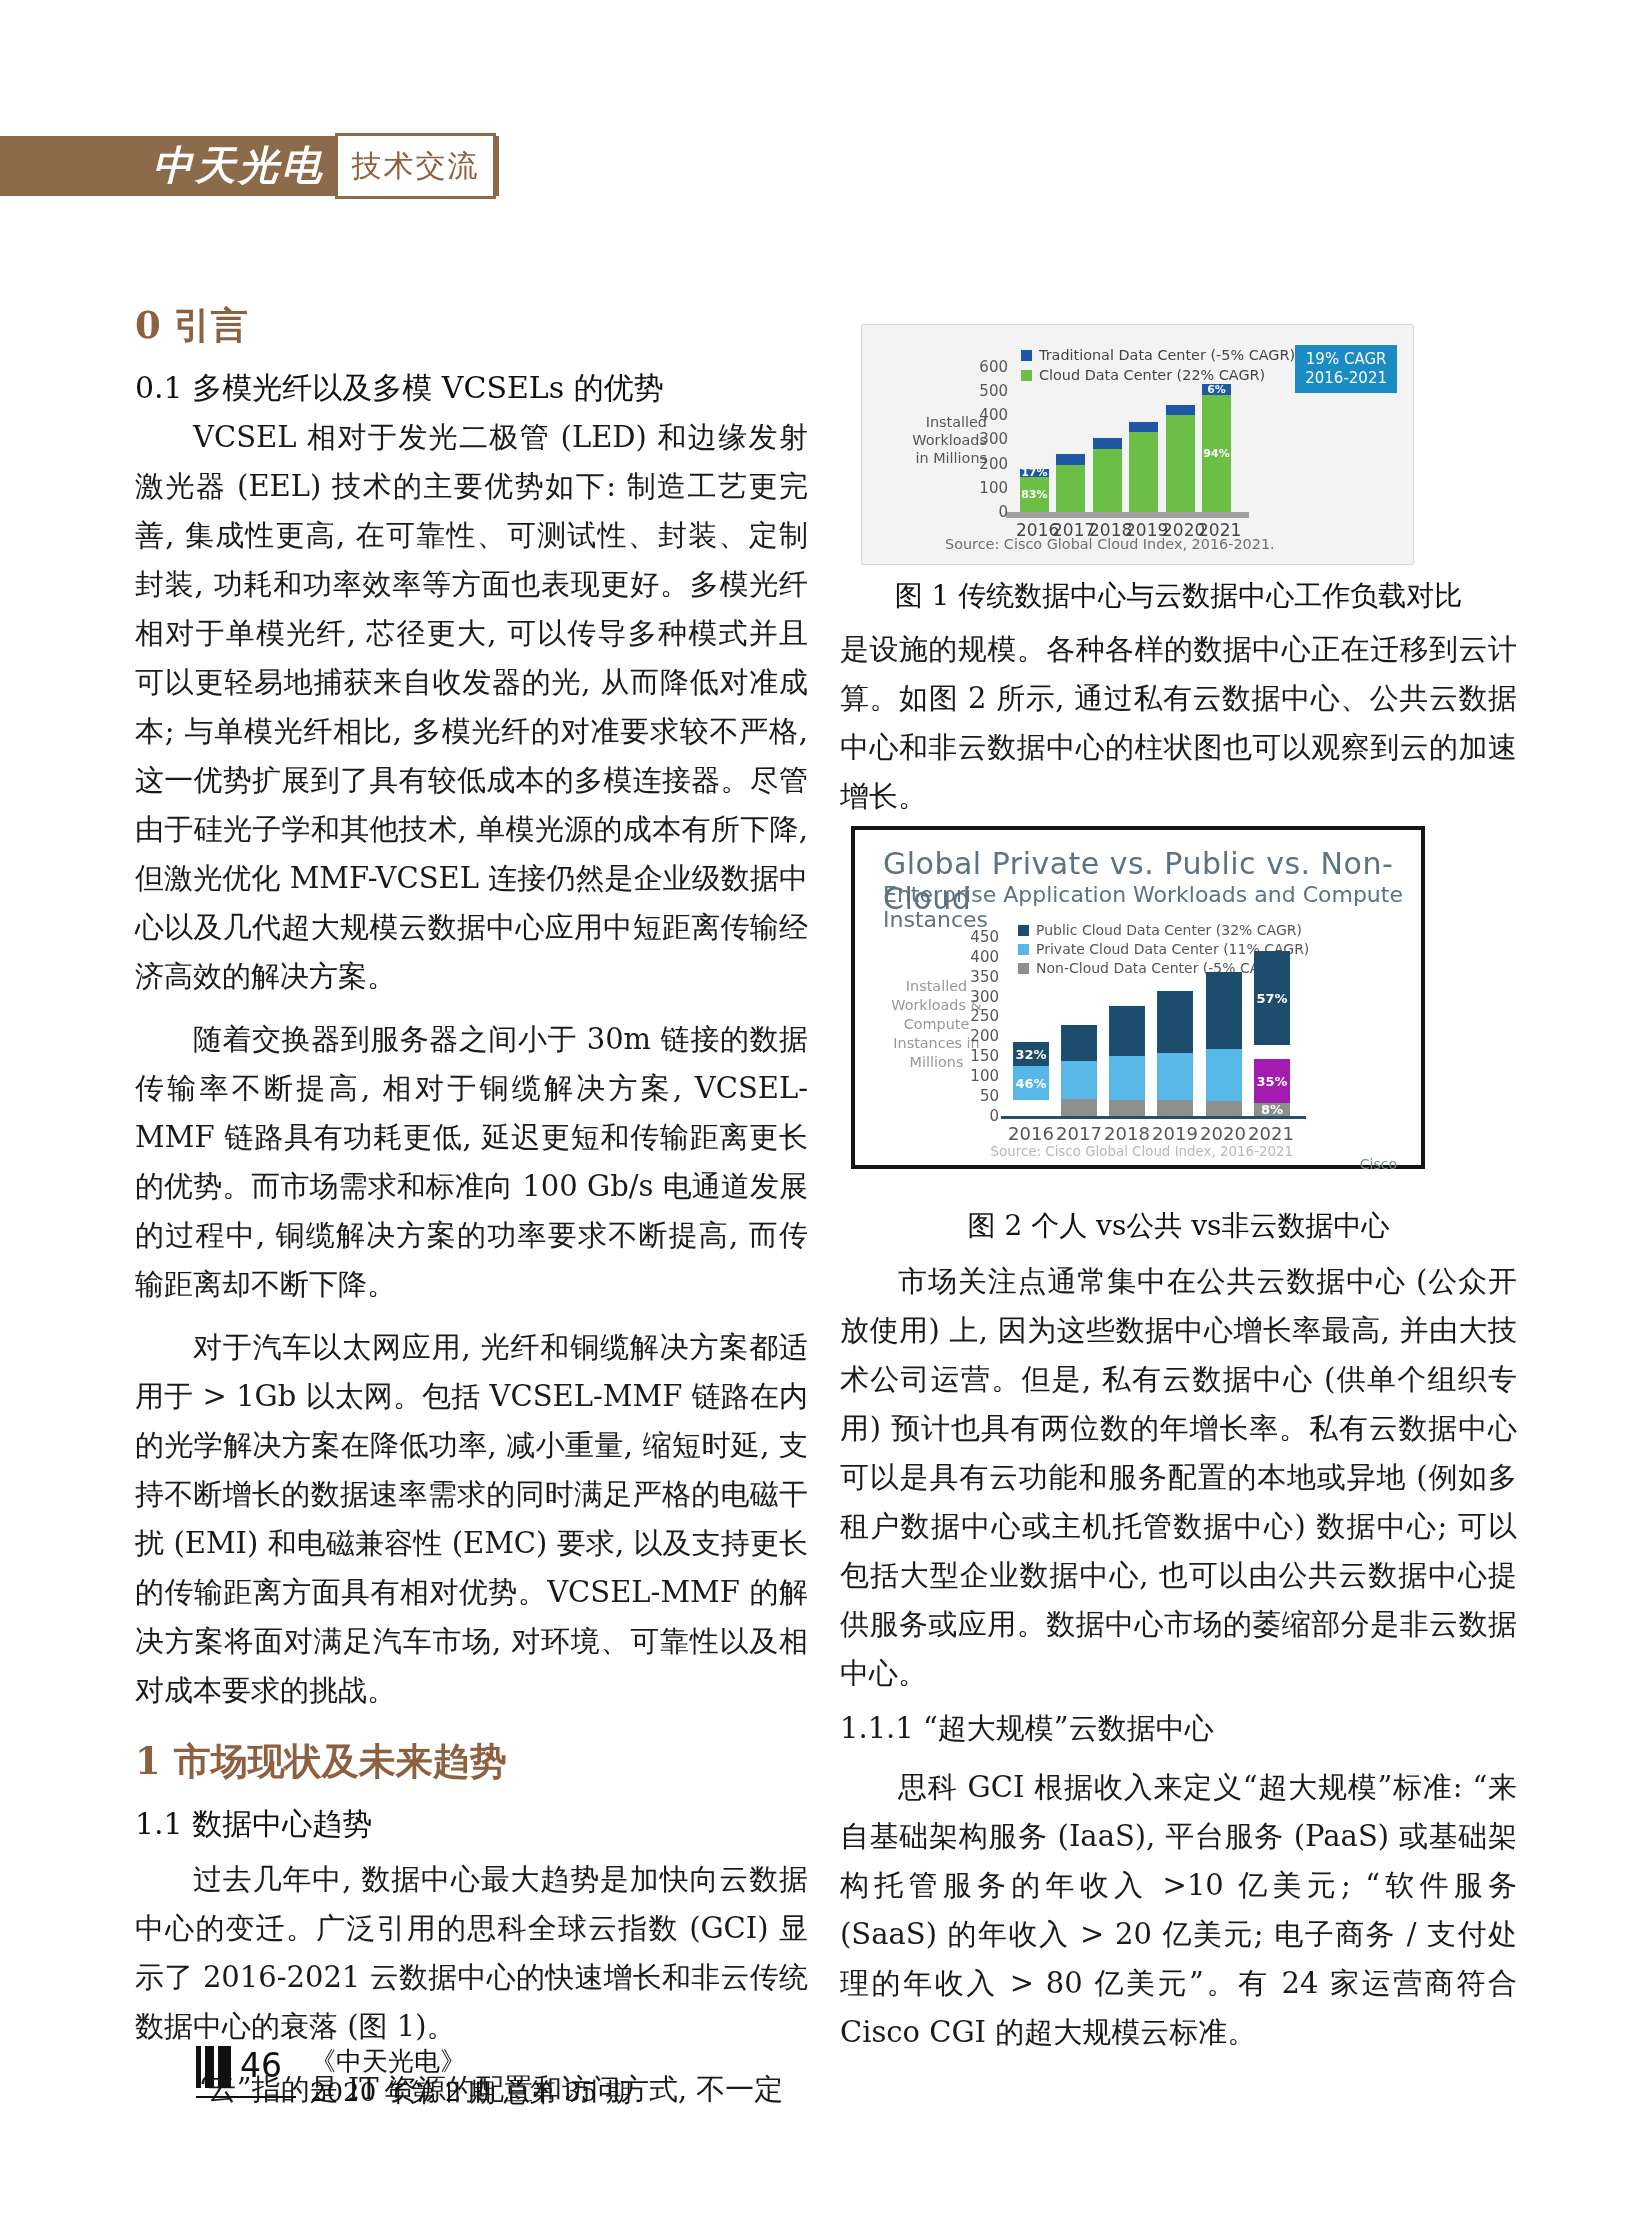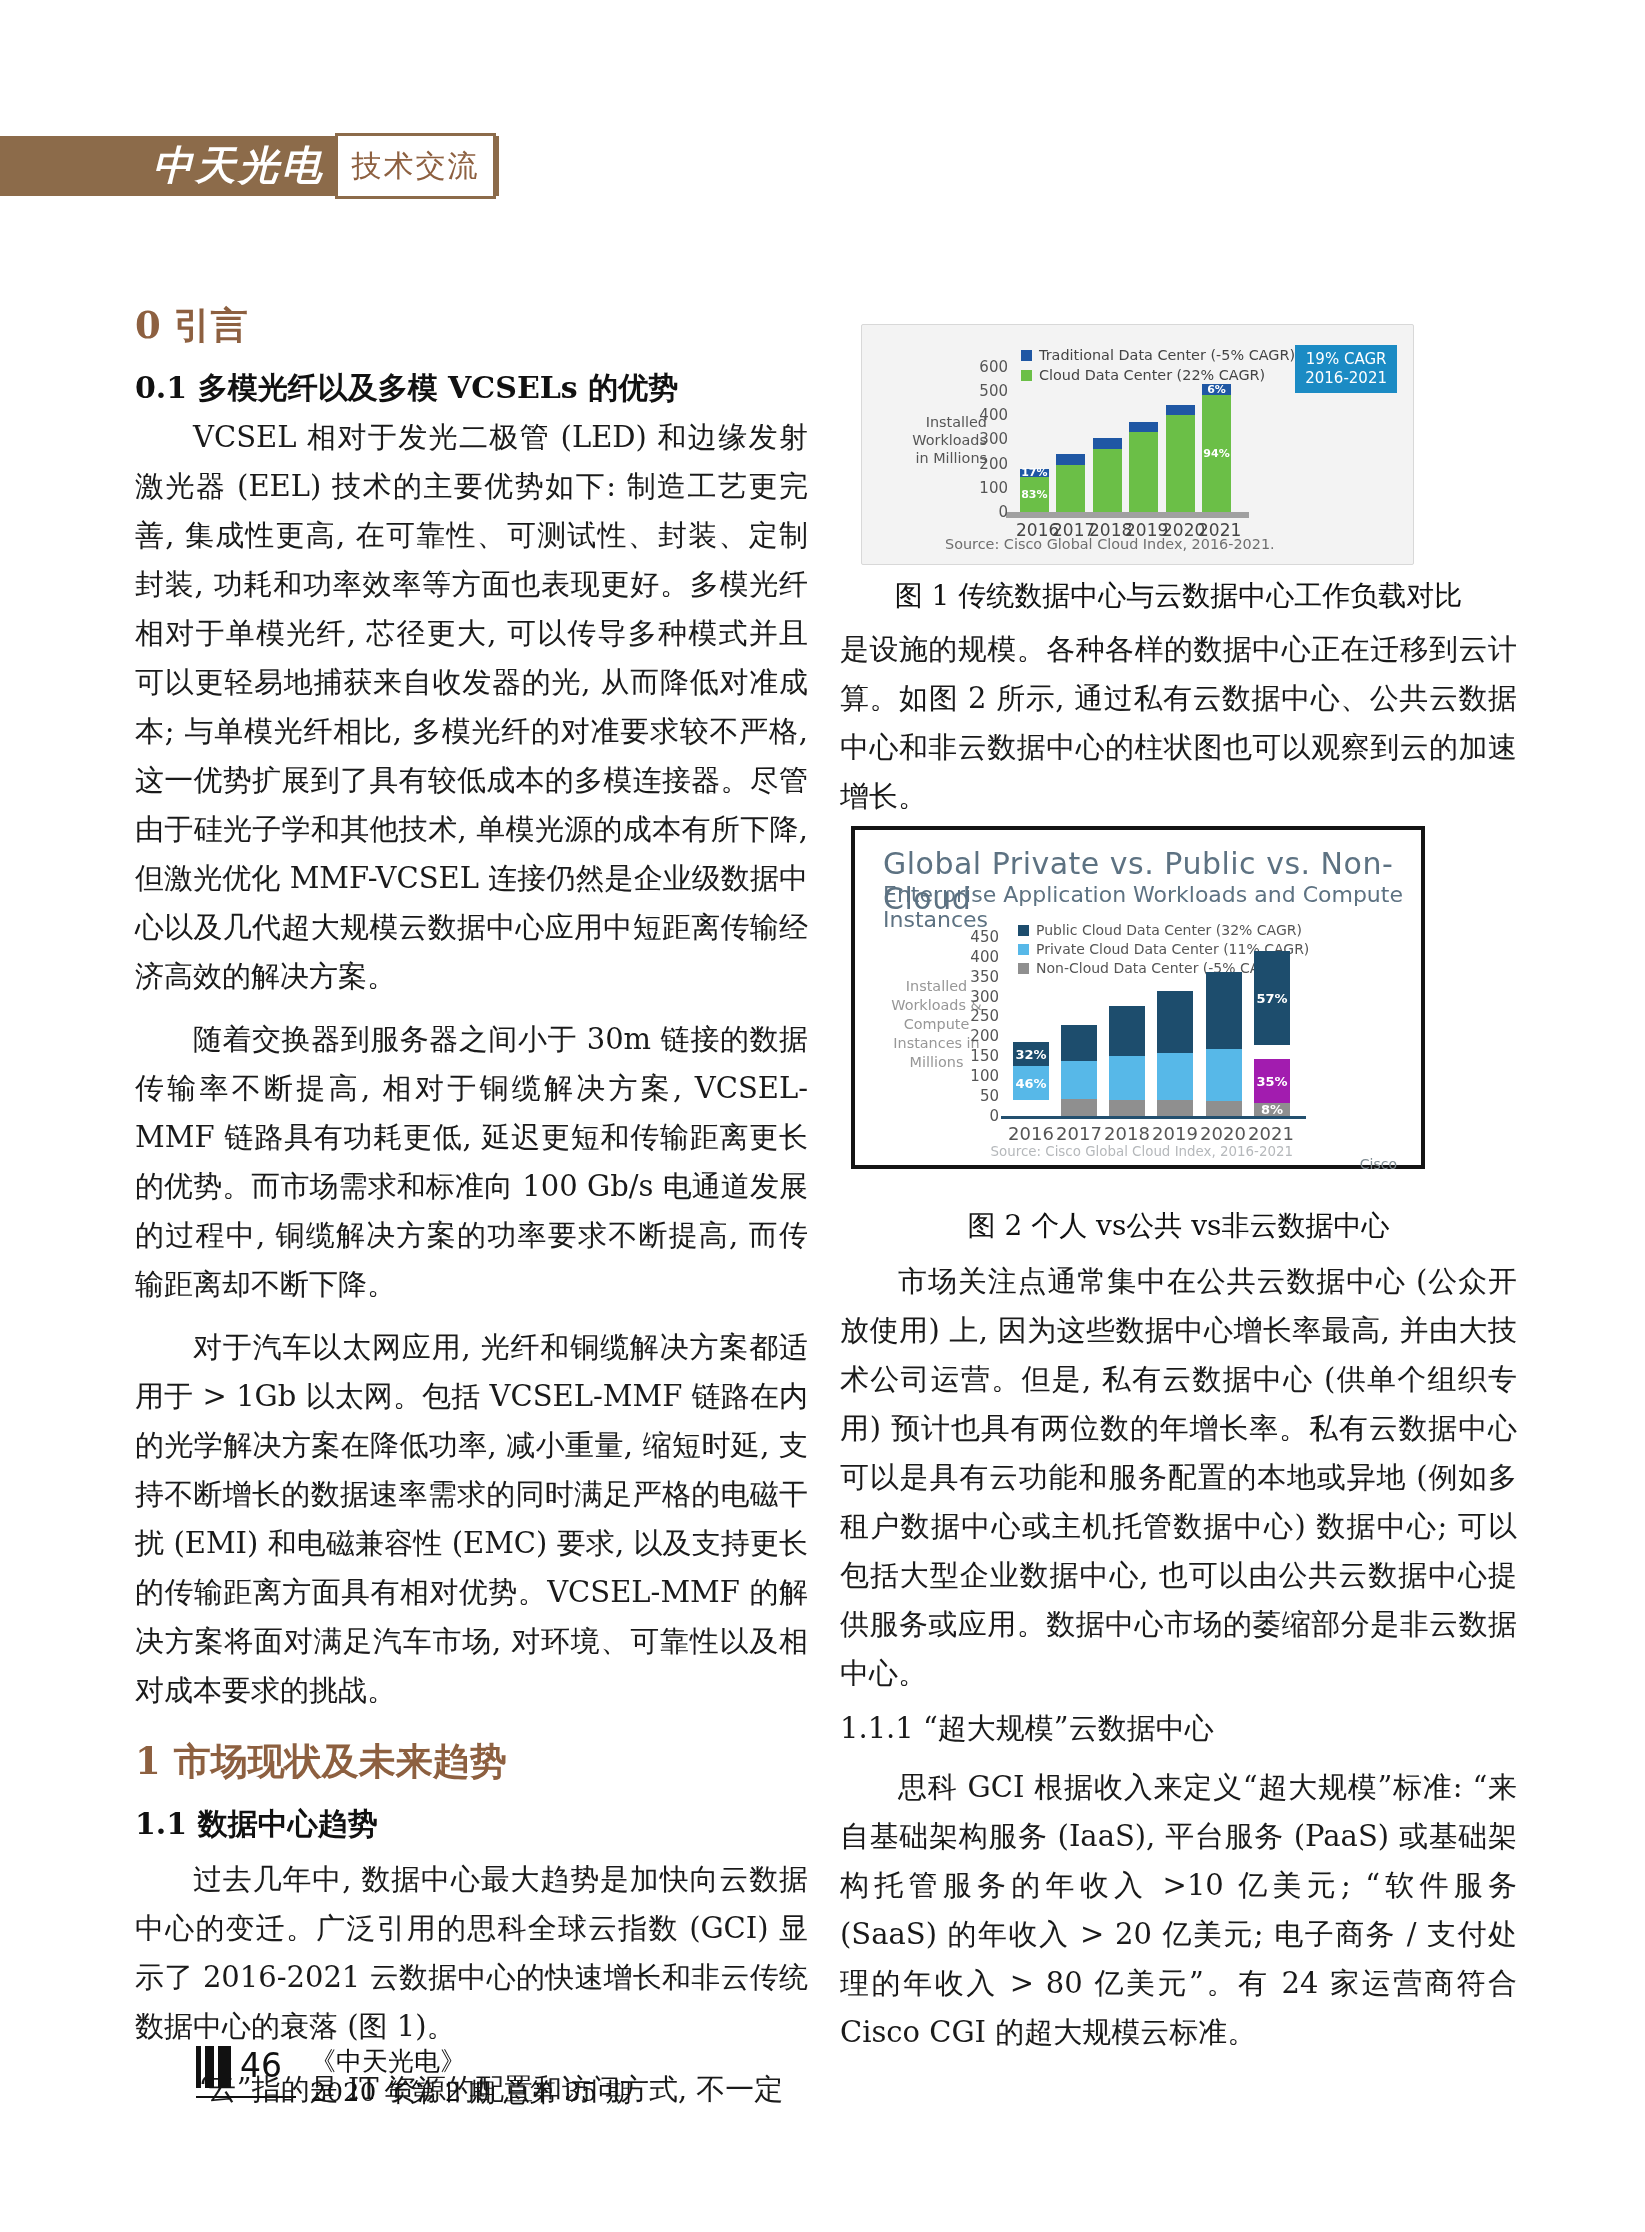--- a/index.html
+++ b/index.html
@@ -34,21 +34,21 @@
   }
   
   .col-left{position:absolute;left:135px;top:295px;width:673px;}
   .col-right{position:absolute;left:840px;top:295px;width:677px;}
   h1.sec{
     color:#8d6040;font-size:37px;font-weight:bold;
     margin:8px 0 0 0;line-height:44px;
   }
   h1.sec2{margin-top:24px;}
   h2.sub{
-    color:#111;font-size:30px;font-weight:bold;
+    color:#111;font-size:30px;font-weight:normal;
     margin:24px 0 0 0;line-height:34px;
   }
   p.body{
     font-size:29px;line-height:49px;text-align:justify;
     margin:14px 0 0 0;
   }
   p.first{margin-top:8px;}
   p.indent{text-indent:2em;}
   .subsub{
     font-size:29px;line-height:49px;margin:6px 0 0 0;font-weight:normal;

